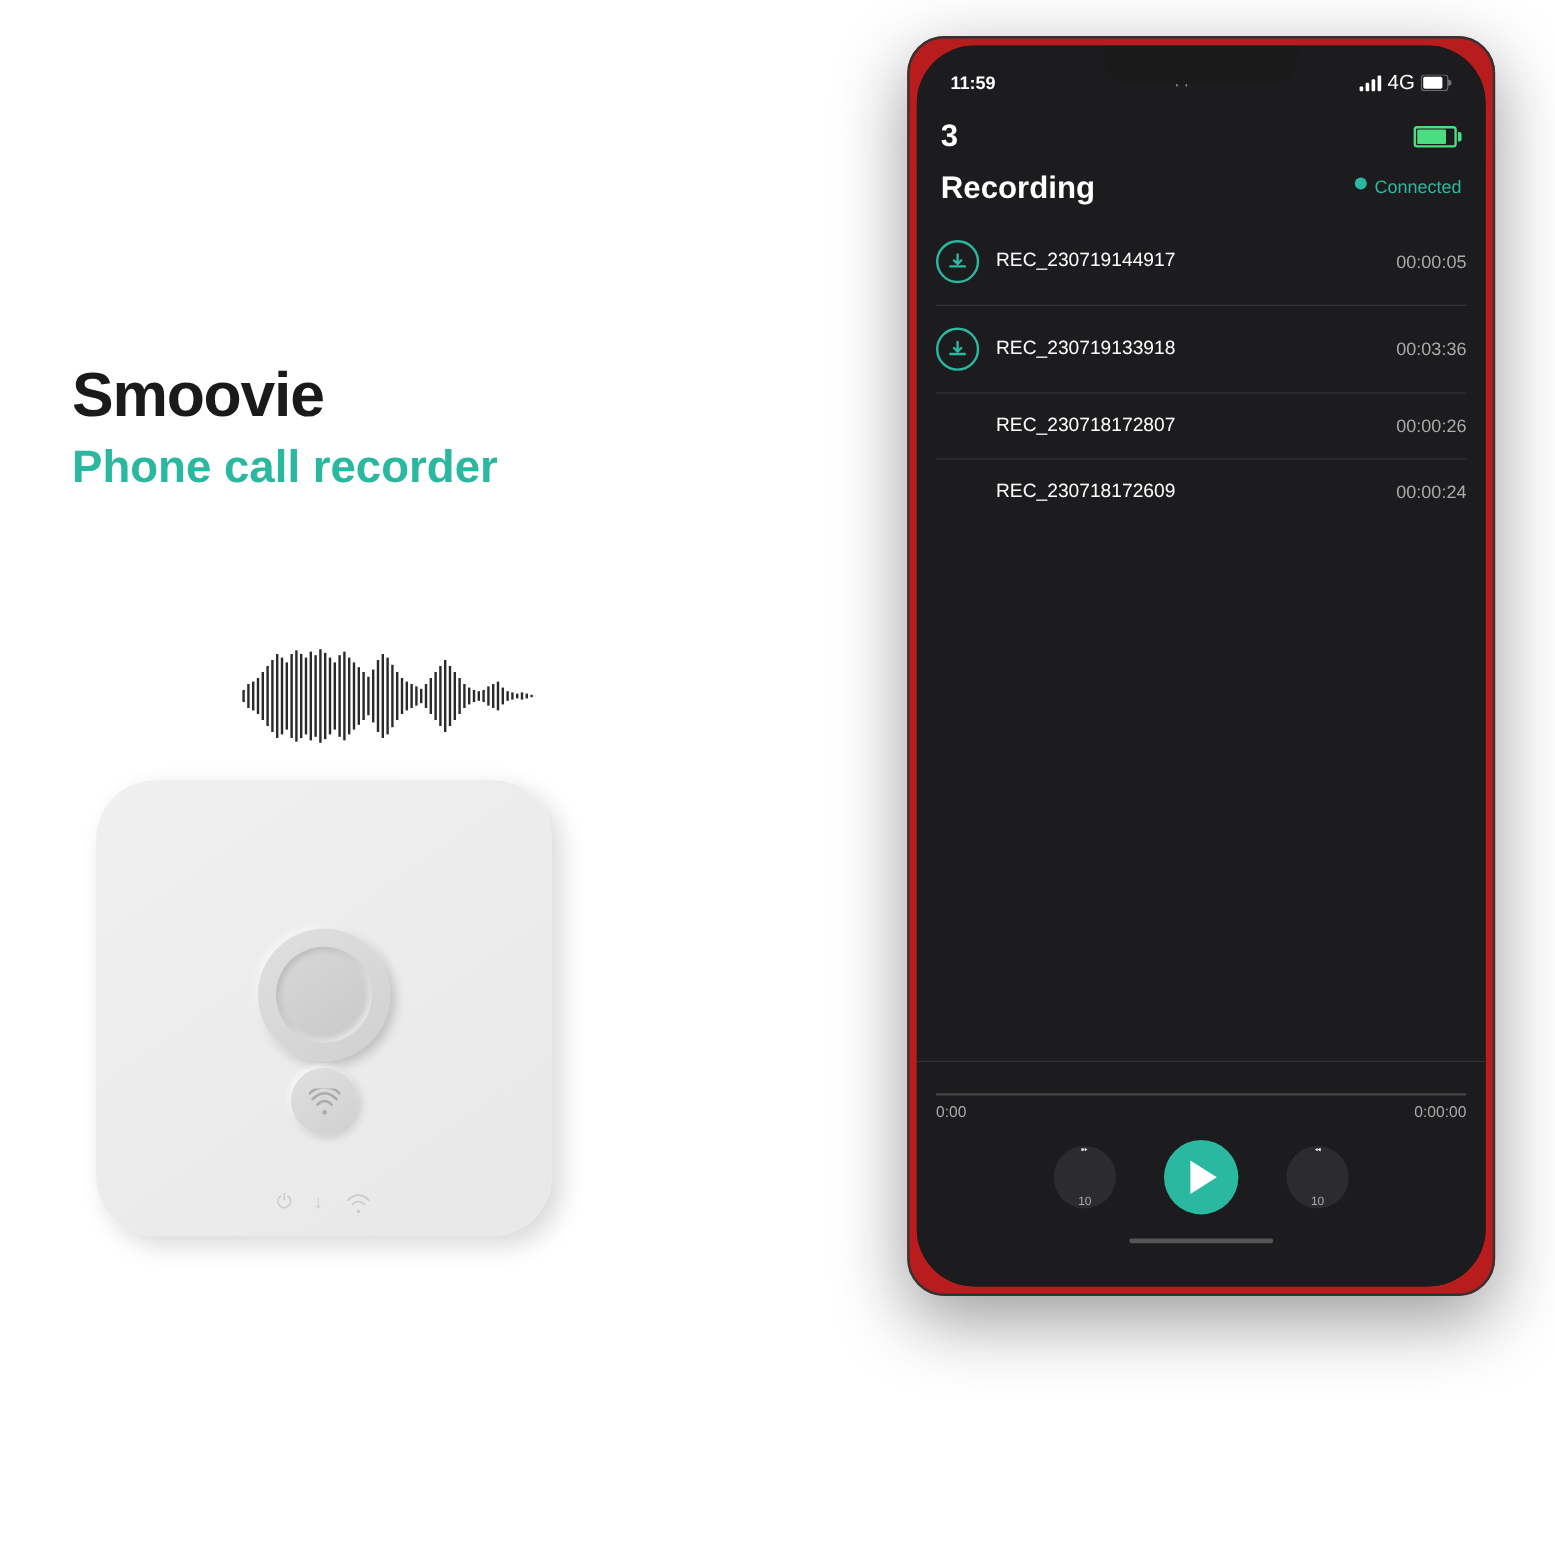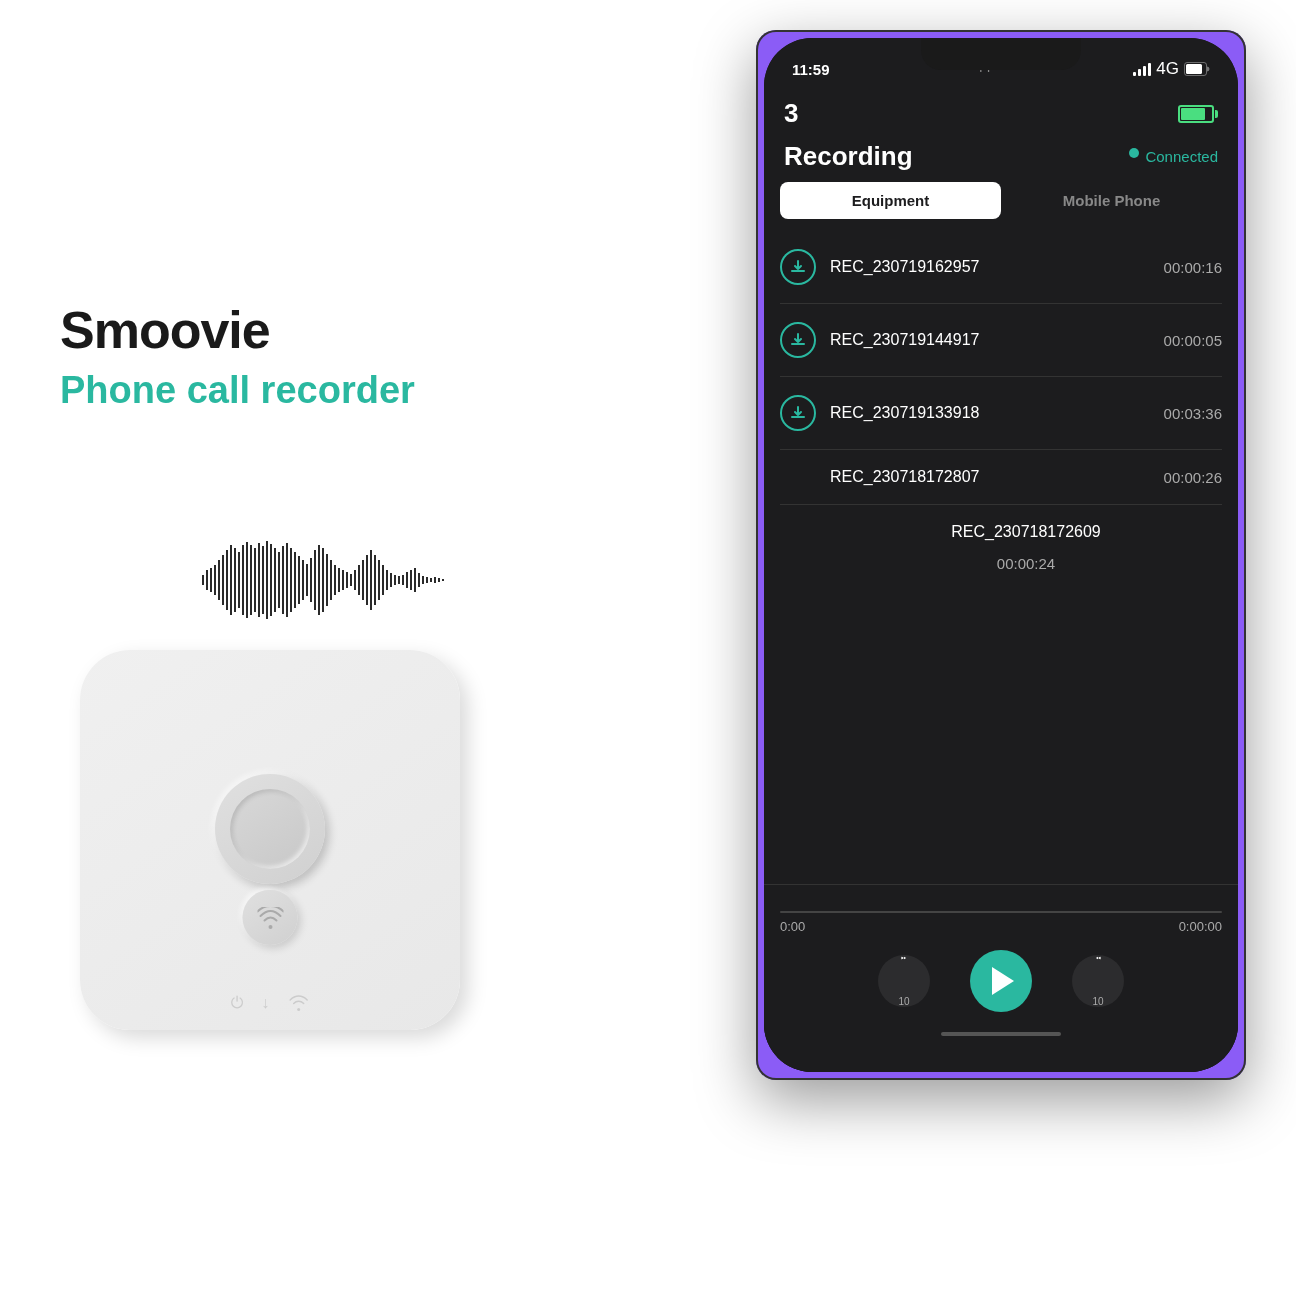--- a/index.html
+++ b/index.html
@@ -104,22 +104,22 @@
     .phone-container {
       position: absolute;
       right: 50px;
       top: 30px;
       width: 490px;
       height: 1050px;
     }
     .phone-shell {
       width: 100%;
       height: 100%;
-      background: #8b5cf6;
-      border-radius: 20px;
+      background: #b91c1c;
+      border-radius: 31px;
       box-shadow: 0 20px 60px rgba(0,0,0,0.4), inset 0 0 0 2px #333;
       position: relative;
       overflow: hidden;
     }
     .phone-notch {
       position: absolute;
       top: 0;
       left: 50%;
       transform: translateX(-50%);
       width: 160px;
@@ -552,36 +552,22 @@
         </div>
 
         <div class="page-title-row">
           <div class="page-title">Recording</div>
           <div class="connected-badge">
             <div class="connected-dot"></div>
             <span class="connected-text">Connected</span>
           </div>
         </div>
 
-        <div class="tabs-row">
-          <div class="tab tab-active">Equipment</div>
-          <div class="tab tab-inactive">Mobile Phone</div>
-        </div>
 
         <div class="recording-list" id="recording-list">
-        <div class="recording-item">
-              <div class="download-icon">
-                <svg width="16" height="16" viewBox="0 0 16 16" fill="none">
-                  <path d="M8 2v8M5 7l3 3 3-3" stroke="#2ab8a0" stroke-width="2" stroke-linecap="round" stroke-linejoin="round"></path>
-                  <path d="M2 12h12" stroke="#2ab8a0" stroke-width="2" stroke-linecap="round"></path>
-                </svg>
-              </div>
-              <span class="recording-name">REC_230719162957</span>
-              <span class="recording-duration">00:00:16</span>
-            </div>
             <div class="recording-item">
               <div class="download-icon">
                 <svg width="16" height="16" viewBox="0 0 16 16" fill="none">
                   <path d="M8 2v8M5 7l3 3 3-3" stroke="#2ab8a0" stroke-width="2" stroke-linecap="round" stroke-linejoin="round"></path>
                   <path d="M2 12h12" stroke="#2ab8a0" stroke-width="2" stroke-linecap="round"></path>
                 </svg>
               </div>
               <span class="recording-name">REC_230719144917</span>
               <span class="recording-duration">00:00:05</span>
             </div>
@@ -592,21 +578,21 @@
                   <path d="M2 12h12" stroke="#2ab8a0" stroke-width="2" stroke-linecap="round"></path>
                 </svg>
               </div>
               <span class="recording-name">REC_230719133918</span>
               <span class="recording-duration">00:03:36</span>
             </div>
             <div class="recording-item" style="padding-left: 50px;">
               <span class="recording-name">REC_230718172807</span>
               <span class="recording-duration">00:00:26</span>
             </div>
-            <div class="recording-item" style="padding-left: 50px; flex-direction: column;">
+            <div class="recording-item" style="padding-left: 50px;">
               <span class="recording-name">REC_230718172609</span>
               <span class="recording-duration">00:00:24</span>
             </div>
           </div>
 
         <div class="player-bar">
           <div class="player-track"></div>
           <div class="player-times">
             <span class="player-time">0:00</span>
             <span class="player-time">0:00:00</span>

